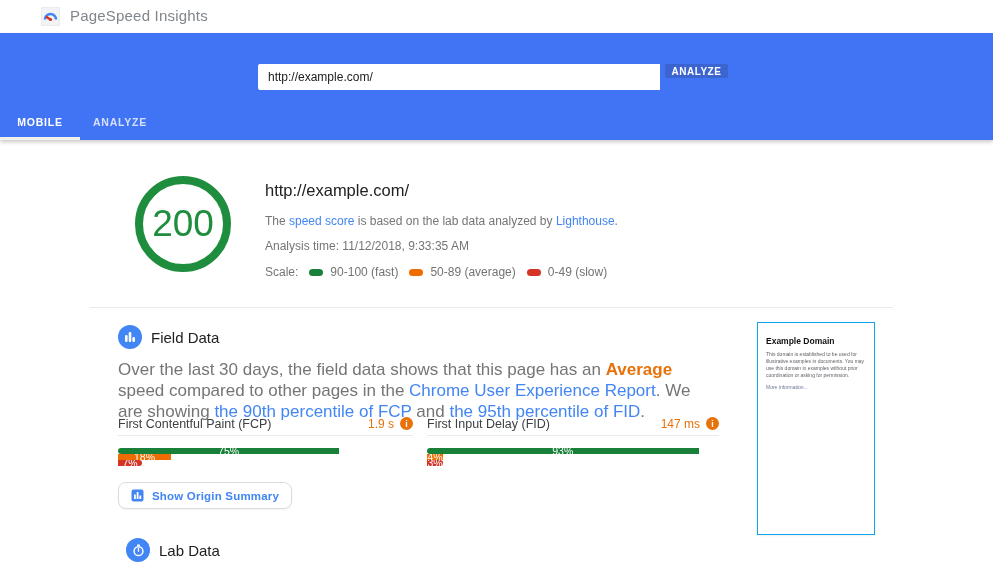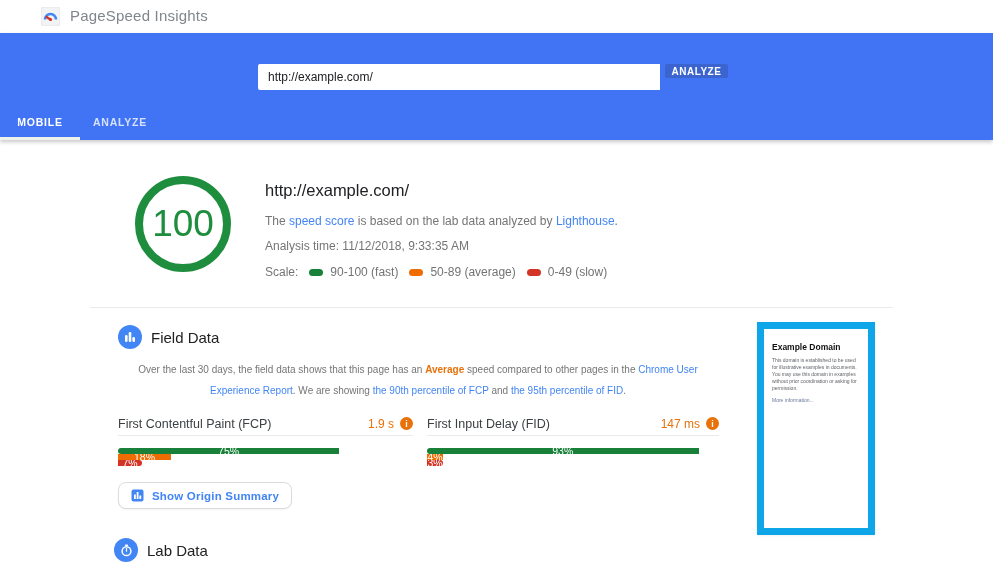--- a/index.html
+++ b/index.html
@@ -53,22 +53,22 @@
   .t-orange { color:#e8710a; font-weight:bold; }
 
   .divider { position:absolute; left:90px; top:307px; width:803px; height:1px; background:#e8eaed; }
 
   
   .section-head { position:absolute; display:flex; align-items:center; }
   .section-icon { width:24px; height:24px; border-radius:50%; background:#4285f4;
      display:flex; align-items:center; justify-content:center; margin-right:9px; }
   .section-title { font-size:15px; color:#212121; }
 
-  .field-desc { position:absolute; left:118px; top:359px; width:600px; font-size:10px;
-     line-height:21px; color:#757575;text-align:center; }
+  .field-desc { position:absolute; left:118px; top:359px; width:600px; font-size:17px;
+     line-height:21px; color:#757575; }
 
   .metrics { position:absolute; left:118px; top:412px; display:flex; }
   .metric { width:295px; }
   .metric + .metric { margin-left:14px; width:292px; }
   .metric-head { display:flex; align-items:center; justify-content:space-between; height:24px;
      border-bottom:1px solid #e8eaed; }
   .metric-label { font-size:12.5px; color:#3c4043; }
   .metric-value-wrap { display:flex; align-items:center; }
   .metric-value { font-size:12px; color:#e8710a; margin-right:6px; }
   .info-icon { width:13px; height:13px; border-radius:50%; background:#e8710a; color:#fff;
@@ -79,21 +79,21 @@
   .seg:first-child { border-radius:9px 0 0 9px; }
   .seg:last-child { border-radius:0 9px 9px 0; margin-right:0; }
 
   .origin-btn { position:absolute; left:118px; top:482px; height:27px; display:flex; align-items:center;
      background:#fff; border:1px solid #dadce0; border-radius:8px; padding:0 12px; cursor:pointer;
      box-shadow:0 1px 2px rgba(0,0,0,.05); }
   .origin-btn .label { font-size:11.5px; font-weight:bold; color:#4285f4; margin-left:8px; letter-spacing:.2px; }
 
   
   .preview-card { position:absolute; left:757px; top:322px; width:118px; height:213px;
-     background:#fff; border:7px solid #0ea5e9; box-shadow:0 1px 2px rgba(0,0,0,.06); padding:13px 8px; }
+     background:#fff; border:1px solid #0ea5e9; box-shadow:0 1px 2px rgba(0,0,0,.06); padding:13px 8px; }
   .preview-heading { font-size:8.5px; font-weight:bold; color:#111; margin-bottom:5px; }
   .preview-body { font-size:5px; line-height:7px; color:#5f6368; margin-bottom:5px; }
   .preview-link { font-size:5px; color:#6b7a99; }
 </style>
 </head>
 <body>
 
 <div class="page">
 
   <div class="header">
@@ -113,21 +113,21 @@
       <input class="url-input" type="text" value="http://example.com/" style="">
       <button class="analyze-btn">ANALYZE</button>
     </div>
     <div class="device-tabs" id="device-tabs">
         <div class="device-tab active">MOBILE</div>
         <div class="device-tab">ANALYZE</div>
       </div>
   </div>
 
   <div class="score-circle">
-    <span class="score-number">100</span>
+    <span class="score-number">200</span>
   </div>
   <div class="score-info">
     <div class="score-url">http://example.com/</div>
     <div class="score-desc" id="score-desc"><span class="t-muted">The </span><span class="t-link">speed score</span><span class="t-muted"> is based on the lab data analyzed by </span><span class="t-link">Lighthouse</span><span class="t-muted">.</span></div>
     <div class="analysis-time">Analysis time: 11/12/2018, 9:33:35 AM</div>
     <div class="scale-row">
       <span>Scale:</span>
       <span class="scale-items" id="scale-items">
           <span class="scale-item">
             <span class="scale-pill" style="background: rgb(24, 128, 56);"></span>
@@ -194,21 +194,21 @@
   <button class="origin-btn">
     <svg width="13" height="13" viewBox="0 0 13 13">
       <rect x="0.5" y="0.5" width="12" height="12" rx="2" fill="#4285f4"></rect>
       <rect x="3" y="5.5" width="1.8" height="4.5" fill="#fff"></rect>
       <rect x="5.7" y="3" width="1.8" height="7" fill="#fff"></rect>
       <rect x="8.4" y="6.5" width="1.8" height="3.5" fill="#fff"></rect>
     </svg>
     <span class="label">Show Origin Summary</span>
   </button>
 
-  <div class="section-head" style="left:114px; top:538px;">
+  <div class="section-head" style="left:126px; top:538px;">
     <span class="section-icon">
       <svg width="13" height="13" viewBox="0 0 13 13">
         <rect x="5" y="0.4" width="3" height="1.6" rx="0.6" fill="#fff"></rect>
         <circle cx="6.5" cy="7.2" r="4.4" fill="none" stroke="#fff" stroke-width="1.5"></circle>
         <path d="M6.5 7.2 L6.5 4.6" stroke="#fff" stroke-width="1.3" stroke-linecap="round"></path>
       </svg>
     </span>
     <span class="section-title">Lab Data</span>
   </div>
 

